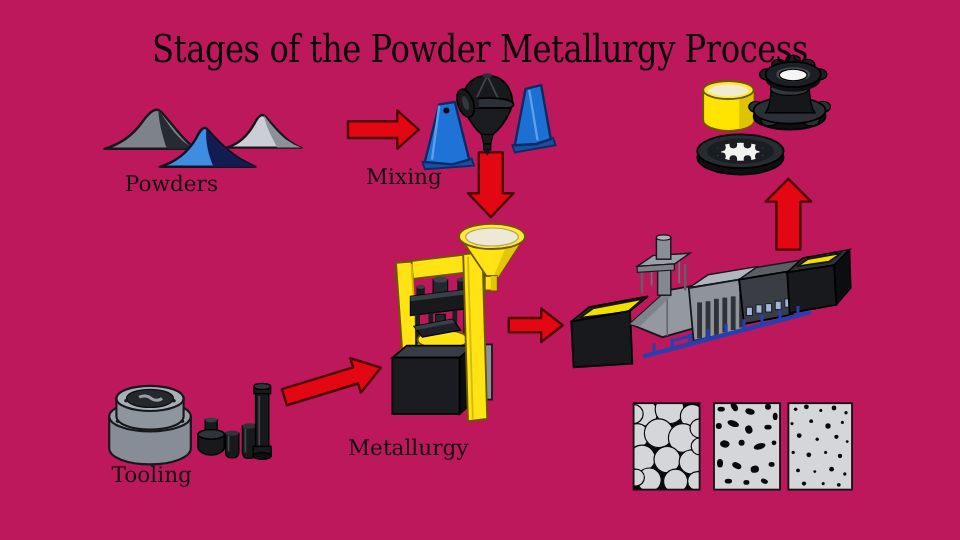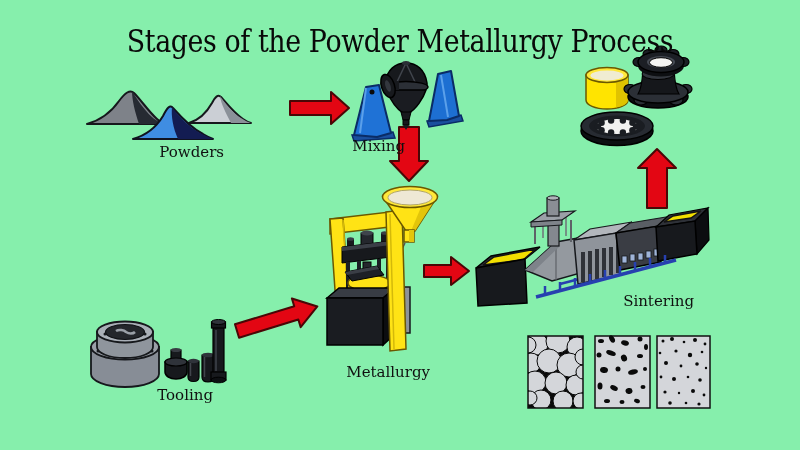--- a/index.html
+++ b/index.html
@@ -1,19 +1,19 @@
 <!DOCTYPE html>
 <html><head>
 <meta charset="utf-8">
 <style>
   html,body{margin:0;padding:0;background:#fff;}
-  #canvas{position:relative;width:800px;height:450px;background:#86efac;overflow:hidden;
+  #canvas{position:relative;width:800px;height:450px;background:#be185d;overflow:hidden;
           font-family:"DejaVu Serif",serif;color:#0a0a0a;}
   #art{position:absolute;left:0;top:0;}
-  .lbl{position:absolute;text-align:right;font-size:15px;color:#101010;
+  .lbl{position:absolute;text-align:left;font-size:18px;color:#101010;
        font-family:"DejaVu Serif",serif;letter-spacing:0px;}
   #title{position:absolute;left:0;top:22px;width:800px;text-align:center;
          font-size:32px;letter-spacing:-0.5px;transform:scaleX(0.84);
          transform-origin:50% 50%;color:#090909;font-weight:500;}
   #lbl-powders{left:104px;top:143px;width:120px;}
   #lbl-mixing{left:305px;top:137px;width:100px;}
   #lbl-tooling{left:93px;top:386px;width:120px;}
   #lbl-compacting{left:290px;top:363px;width:140px;}
   #lbl-sintering{left:574px;top:292px;width:120px;}
 </style>
@@ -337,15 +337,14 @@
       </g>
     </g>
   </g>
 </svg>
 
 <div id="title">Stages of the Powder Metallurgy Process</div>
 <div class="lbl" id="lbl-powders">Powders</div>
 <div class="lbl" id="lbl-tooling">Tooling</div>
 <div class="lbl" id="lbl-mixing">Mixing</div>
 <div class="lbl" id="lbl-compacting">Metallurgy</div>
-<div class="lbl" id="lbl-sintering">Sintering</div>
 
 </div>
 
 </body></html>

